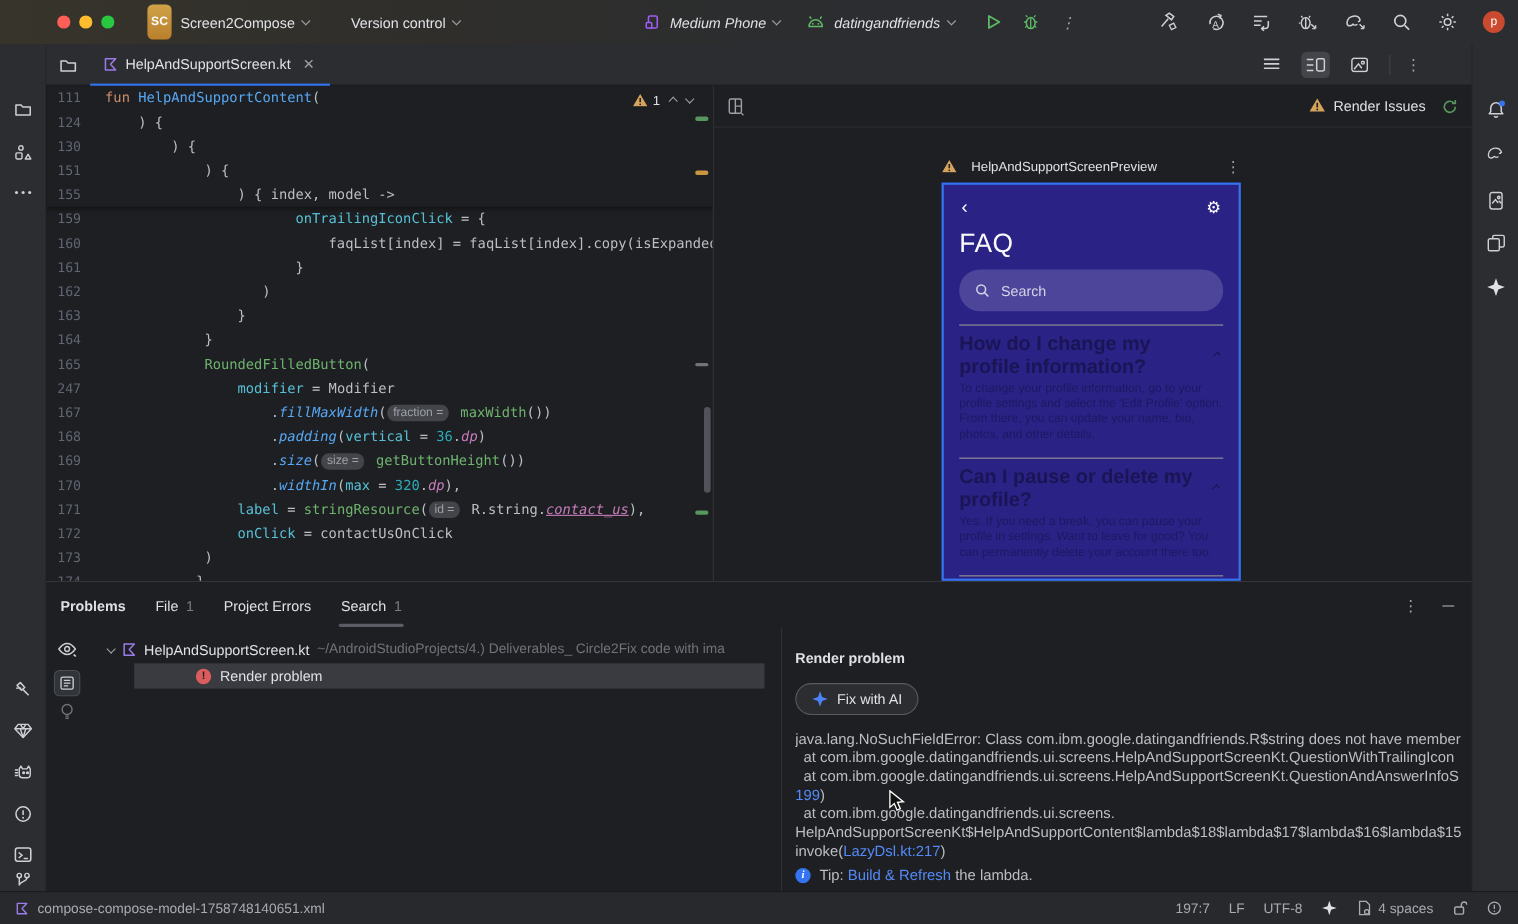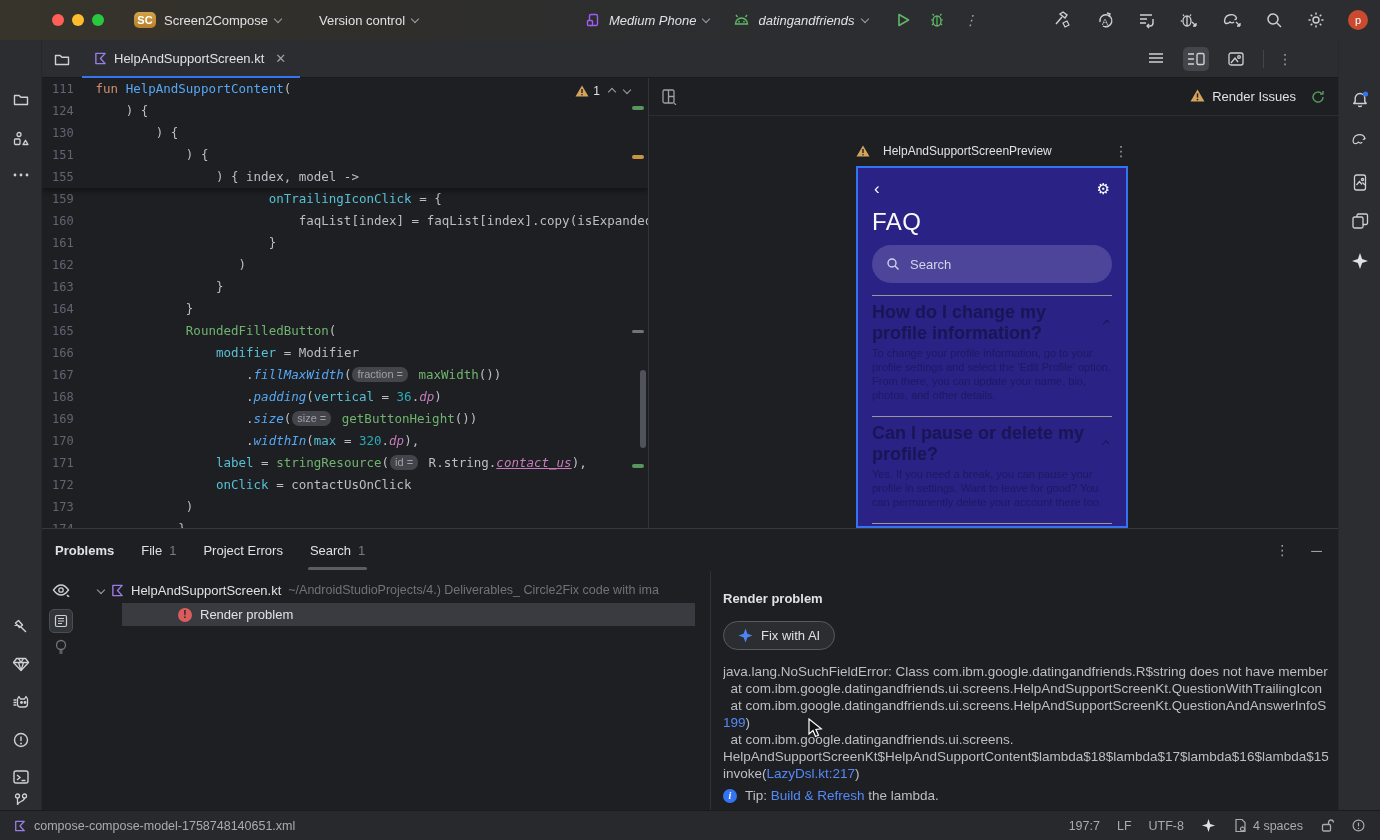--- a/index.html
+++ b/index.html
@@ -7,21 +7,21 @@
     font-family:"Liberation Sans", sans-serif; color:#dfe1e5; }
   .app { position:relative; width:1380px; height:840px; background:#1e1f22; }
 
   
   .titlebar { position:relative; height:40px;
     background:linear-gradient(90deg,#37342b 0%,#2f2e2b 28%,#2b2d30 58%,#2b2d30 100%);
     display:flex; align-items:center; }
   .traffic { display:flex; gap:8px; margin-left:52px; }
   .tl { width:12px; height:12px; border-radius:50%; }
   .tl.red{ background:#ff5f57; } .tl.yellow{ background:#febc2e; } .tl.green{ background:#28c840; }
-  .proj-badge { margin-left:30px; width:22px; height:16px; border-radius:5px;
+  .proj-badge { margin-left:30px; width:22px; height:32px; border-radius:5px;
     background:linear-gradient(180deg,#d0a248,#b97f2c); color:#fff; font-size:11px; font-weight:bold;
     display:flex; align-items:center; justify-content:center; }
   .tb-label { font-size:13px; color:#dfe1e5; margin-left:8px; }
   .tb-group { display:flex; align-items:center; }
   .chev { display:inline-block; width:6px; height:6px; border-right:1.5px solid #9da0a8;
     border-bottom:1.5px solid #9da0a8; transform:rotate(45deg); margin:-3px 0 0 7px; }
   .vcs { margin-left:38px; }
   .center-cluster { position:absolute; left:585px; top:0; height:40px; display:flex; align-items:center; gap:10px;font-style:italic; }
   .right-cluster { position:absolute; right:12px; top:0; height:40px; display:flex; align-items:center; gap:22px; }
   .icon { display:inline-flex; align-items:center; justify-content:center; }
@@ -366,21 +366,21 @@
               <div class="code-line"><span class="ln">155</span><span class="code"><span class="tk-pln">                 </span><span class="tk-pln">) { index, model -&gt;</span></span></div>
             </div>
           <div id="code-lines">
               <div class="code-line"><span class="ln">159</span><span class="code"><span class="tk-pln">                        </span><span class="tk-param">onTrailingIconClick</span><span class="tk-pln"> = {</span></span></div>
               <div class="code-line"><span class="ln">160</span><span class="code"><span class="tk-pln">                            </span><span class="tk-pln">faqList[index] = faqList[index].copy(isExpanded</span></span></div>
               <div class="code-line"><span class="ln">161</span><span class="code"><span class="tk-pln">                        </span><span class="tk-pln">}</span></span></div>
               <div class="code-line"><span class="ln">162</span><span class="code"><span class="tk-pln">                    </span><span class="tk-pln">)</span></span></div>
               <div class="code-line"><span class="ln">163</span><span class="code"><span class="tk-pln">                 </span><span class="tk-pln">}</span></span></div>
               <div class="code-line"><span class="ln">164</span><span class="code"><span class="tk-pln">             </span><span class="tk-pln">}</span></span></div>
               <div class="code-line"><span class="ln">165</span><span class="code"><span class="tk-pln">             </span><span class="tk-call">RoundedFilledButton</span><span class="tk-pln">(</span></span></div>
-              <div class="code-line"><span class="ln">166</span><span class="code"><span class="tk-pln">                 </span><span class="tk-param">modifier</span><span class="tk-pln"> = Modifier</span></span></div>
+              <div class="code-line"><span class="ln">247</span><span class="code"><span class="tk-pln">                 </span><span class="tk-param">modifier</span><span class="tk-pln"> = Modifier</span></span></div>
               <div class="code-line"><span class="ln">167</span><span class="code"><span class="tk-pln">                     </span><span class="tk-pln">.</span><span class="tk-ext">fillMaxWidth</span><span class="tk-pln">(</span><span class="tk-hint">fraction =</span><span class="tk-pln"> </span><span class="tk-call">maxWidth</span><span class="tk-pln">())</span></span></div>
               <div class="code-line"><span class="ln">168</span><span class="code"><span class="tk-pln">                     </span><span class="tk-pln">.</span><span class="tk-ext">padding</span><span class="tk-pln">(</span><span class="tk-param">vertical</span><span class="tk-pln"> = </span><span class="tk-num">36</span><span class="tk-pln">.</span><span class="tk-dp">dp</span><span class="tk-pln">)</span></span></div>
               <div class="code-line"><span class="ln">169</span><span class="code"><span class="tk-pln">                     </span><span class="tk-pln">.</span><span class="tk-ext">size</span><span class="tk-pln">(</span><span class="tk-hint">size =</span><span class="tk-pln"> </span><span class="tk-call">getButtonHeight</span><span class="tk-pln">())</span></span></div>
               <div class="code-line"><span class="ln">170</span><span class="code"><span class="tk-pln">                     </span><span class="tk-pln">.</span><span class="tk-ext">widthIn</span><span class="tk-pln">(</span><span class="tk-param">max</span><span class="tk-pln"> = </span><span class="tk-num">320</span><span class="tk-pln">.</span><span class="tk-dp">dp</span><span class="tk-pln">),</span></span></div>
               <div class="code-line"><span class="ln">171</span><span class="code"><span class="tk-pln">                 </span><span class="tk-param">label</span><span class="tk-pln"> = </span><span class="tk-call">stringResource</span><span class="tk-pln">(</span><span class="tk-hint">id =</span><span class="tk-pln"> R.string.</span><span class="tk-err">contact_us</span><span class="tk-pln">),</span></span></div>
               <div class="code-line"><span class="ln">172</span><span class="code"><span class="tk-pln">                 </span><span class="tk-param">onClick</span><span class="tk-pln"> = contactUsOnClick</span></span></div>
               <div class="code-line"><span class="ln">173</span><span class="code"><span class="tk-pln">             </span><span class="tk-pln">)</span></span></div>
               <div class="code-line"><span class="ln">174</span><span class="code"><span class="tk-pln">            </span><span class="tk-pln">}</span></span></div>
             </div>
 

